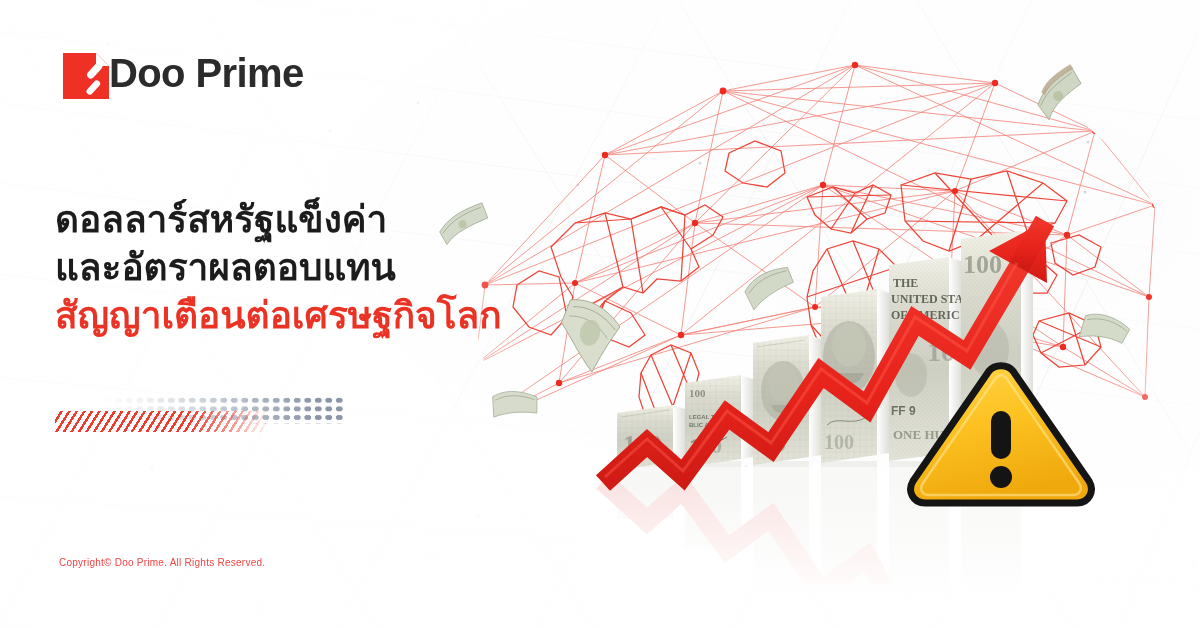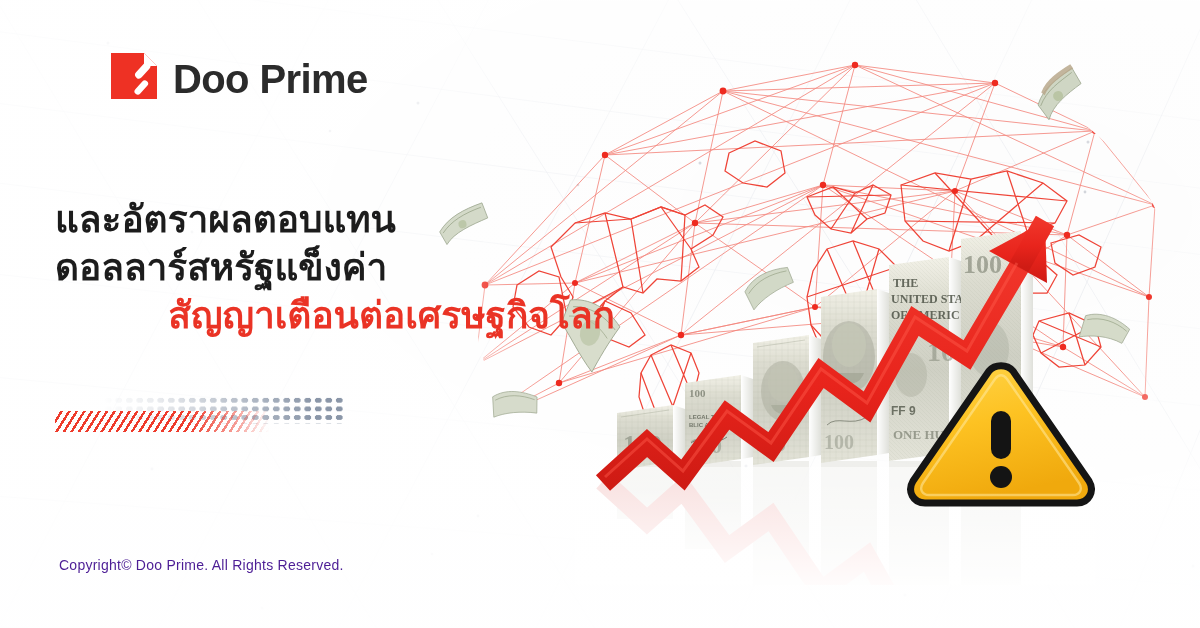--- a/index.html
+++ b/index.html
@@ -32,40 +32,40 @@
 
   
   .scene { position:absolute; left:575px; top:215px; width:520px; height:370px; z-index:5; }
 
   
   .bill { position:absolute; z-index:6; }
 
   
   .logo {
     position:absolute; left:63px; top:53px;
-    display:flex; align-items:flex-end; gap:16px; z-index:20;margin-left:48px;
+    display:flex; align-items:flex-start; gap:0; z-index:20;
   }
   .logo-mark { width:46px; height:46px; flex:0 0 46px; }
   .logo-word {
     font-size:40px; font-weight:bold; color:#2b2b2b;
     letter-spacing:-0.6px; line-height:1; position:relative;
     font-family:"Liberation Sans","DejaVu Sans",sans-serif;
   }
 
   
   .headline {
     position:absolute; left:55px; top:196px; z-index:20;
     width:560px;
   }
   .hl-line {
     font-size:37px; font-weight:bold; line-height:1.30;
     color:#1c1c1c; white-space:nowrap;
     font-family:"Liberation Sans","DejaVu Sans",sans-serif;
   }
-  .hl-line.accent { color:#ea3325;text-align:right; }
+  .hl-line.accent { color:#ea3325; }
 
   
   .decor { position:absolute; left:55px; top:396px; width:290px; height:36px; z-index:18; }
   .decor-dots {
     position:absolute; left:48px; top:0px; width:240px; height:28px;
     background-image:radial-gradient(#8a96a8 45%, transparent 46%);
     background-size:10.5px 8.6px;
     -webkit-mask-image:linear-gradient(90deg, rgba(0,0,0,0) 0%, rgba(0,0,0,.18) 22%, rgba(0,0,0,.62) 58%, rgba(0,0,0,1) 88%);
             mask-image:linear-gradient(90deg, rgba(0,0,0,0) 0%, rgba(0,0,0,.18) 22%, rgba(0,0,0,.62) 58%, rgba(0,0,0,1) 88%);
   }
@@ -79,21 +79,21 @@
     background:repeating-linear-gradient(-58deg,
       #ee3b2c 0px, #ee3b2c 2.4px,
       rgba(255,255,255,0) 2.4px, rgba(255,255,255,0) 6.4px);
     -webkit-mask-image:linear-gradient(90deg, rgba(0,0,0,1) 0%, rgba(0,0,0,1) 62%, rgba(0,0,0,.45) 86%, rgba(0,0,0,0) 100%);
             mask-image:linear-gradient(90deg, rgba(0,0,0,1) 0%, rgba(0,0,0,1) 62%, rgba(0,0,0,.45) 86%, rgba(0,0,0,0) 100%);
   }
 
   
   .copyright {
     position:absolute; left:59px; top:557px; z-index:20;
-    font-size:14px; color:#4c1d95; letter-spacing:.25px;
+    font-size:10px; color:#ef4444; letter-spacing:.25px;
     font-family:"Liberation Sans","DejaVu Sans",sans-serif;
   }
 </style>
 </head>
 <body>
 
 <div class="banner">
 
   <svg class="bg-grid" viewBox="0 0 1200 628" preserveAspectRatio="none">
     <defs>
@@ -451,22 +451,22 @@
     <svg class="logo-mark" viewBox="0 0 46 46">
       <path d="M0 0 H33 L46 13 V46 H0 Z" fill="#ee3124"></path>
       <rect x="28" y="8" width="7.5" height="19" rx="3.7" fill="#ffffff" transform="rotate(42 31.7 17.5)"></rect>
       <rect x="27" y="26" width="6.6" height="17" rx="3.3" fill="#ffffff" transform="rotate(42 30.3 34.5)"></rect>
       <path d="M33 0 L46 13 H33 Z" fill="#ffffff"></path>
     </svg>
     <div class="logo-word">Doo Prime</div>
   </div>
 
   <div class="headline">
+    <div class="hl-line">ดอลลาร์สหรัฐแข็งค่า</div>
     <div class="hl-line">และอัตราผลตอบแทน</div>
-    <div class="hl-line">ดอลลาร์สหรัฐแข็งค่า</div>
     <div class="hl-line accent">สัญญาเตือนต่อเศรษฐกิจโลก</div>
   </div>
 
   <div class="decor">
     <div class="decor-dots"></div>
     <div class="decor-hatch"></div>
   </div>
 
   <div class="copyright">Copyright© Doo Prime. All Rights Reserved.</div>
 

